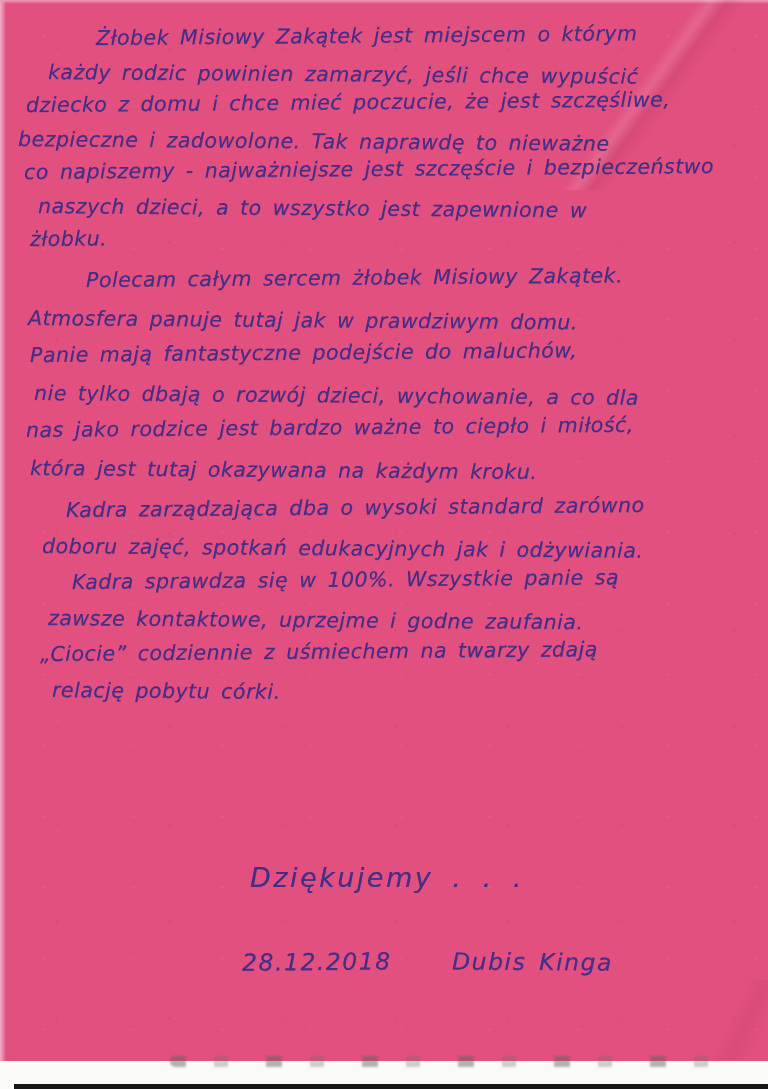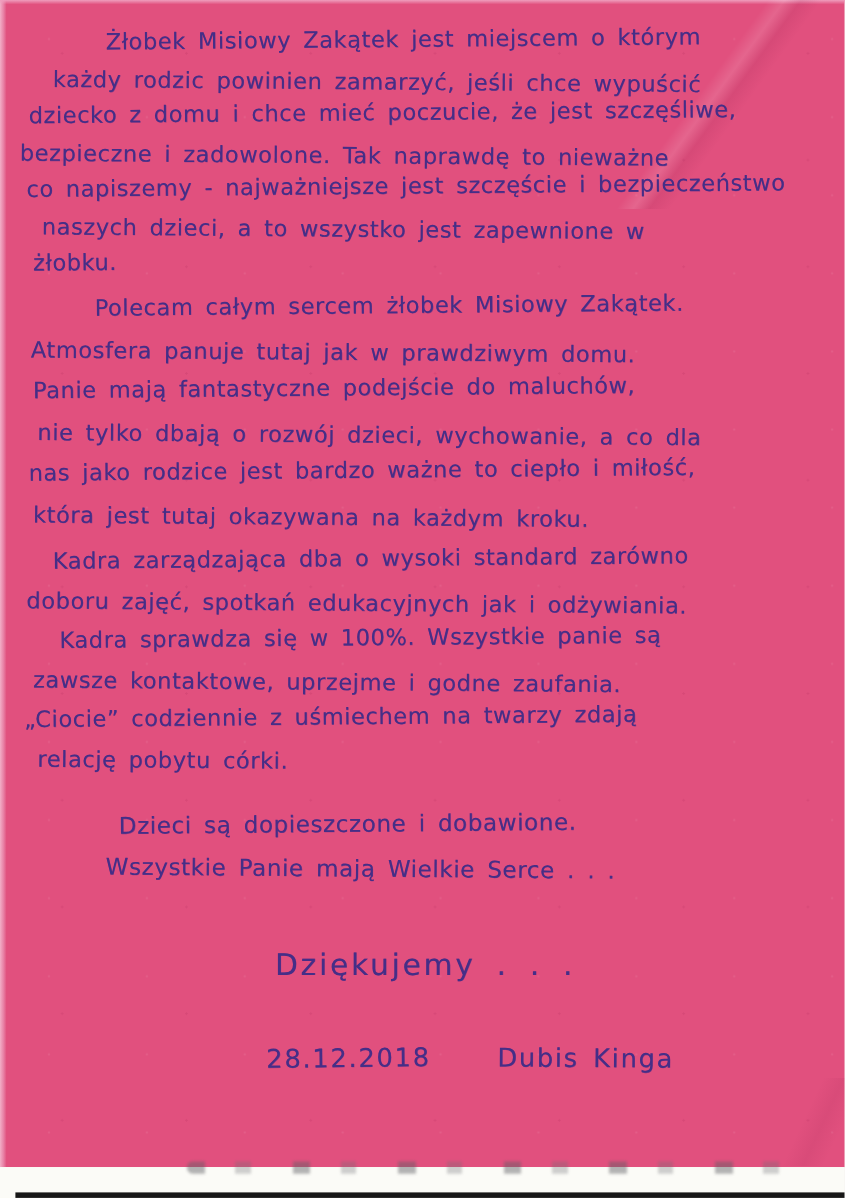--- a/index.html
+++ b/index.html
@@ -44,31 +44,31 @@
     background:repeating-linear-gradient(90deg,
       rgba(95,95,100,.55) 0 16px, rgba(95,95,100,0) 16px 44px,
       rgba(110,110,115,.38) 44px 58px, rgba(110,110,115,0) 58px 96px);
     filter:blur(1.3px);border-radius:5px;opacity:.85;
   }
   .bottom-line{
     position:absolute;left:14px;right:0;bottom:0;height:5px;background:#171717;
   }
   
   .hw{
-    position:absolute;color:#452e87;
+    position:absolute;font-style:italic;color:#452e87;
     font-size:20.5px;letter-spacing:.5px;word-spacing:4px;
     text-shadow:.3px .3px 0 rgba(69,46,135,.55);
     white-space:nowrap;
   }
   .ln{transform-origin:left center;}
   .ln:nth-child(odd){transform:rotate(-.5deg);}
   .ln:nth-child(even){transform:rotate(.45deg);}
   #p1{left:18px;top:22px;line-height:33.5px;}
   #p2{left:26px;top:262px;line-height:37.5px;}
-  #p3{left:22px;top:492px;line-height:36px;}
+  #p3{left:40px;top:492px;line-height:36px;}
   #p4{left:96px;top:733px;line-height:37px;font-size:21px;}
   #thanks{left:250px;top:862px;font-size:27px;letter-spacing:2.5px;word-spacing:8px;text-align:center;}
   #sig-row{top:948px;left:0;width:768px;font-size:23.5px;letter-spacing:1.5px;}
   #sig-date{position:absolute;left:242px;top:0;transform:rotate(-.6deg);}
   #sig-author{position:absolute;left:452px;top:0;transform:rotate(.4deg);}
 </style>
 </head>
 <body>
 
 <div class="scan">
@@ -100,24 +100,20 @@
 
     <div class="hw" id="p3">
       <div class="ln" style="margin-left:26px">Kadra zarządzająca dba o wysoki standard zarówno</div>
       <div class="ln" style="margin-left:2px">doboru zajęć, spotkań edukacyjnych jak i odżywiania.</div>
       <div class="ln" style="margin-left:32px">Kadra sprawdza się w 100%. Wszystkie panie są</div>
       <div class="ln" style="margin-left:8px">zawsze kontaktowe, uprzejme i godne zaufania.</div>
       <div class="ln" style="margin-left:0px">„Ciocie” codziennie z uśmiechem na twarzy zdają</div>
       <div class="ln" style="margin-left:12px">relację pobytu córki.</div>
     </div>
 
-    <div class="hw" id="p4">
-      <div class="ln" style="margin-left:12px">Dzieci są dopieszczone i dobawione.</div>
-      <div class="ln" style="margin-left:0px">Wszystkie Panie mają Wielkie Serce . . .</div>
-    </div>
 
     <div class="hw" id="thanks">Dziękujemy . . .</div>
 
     <div class="hw" id="sig-row">
       <span id="sig-date">28.12.2018</span>
       <span id="sig-author">Dubis Kinga</span>
     </div>
   </div>
 
   <div class="bed-strip"></div>

